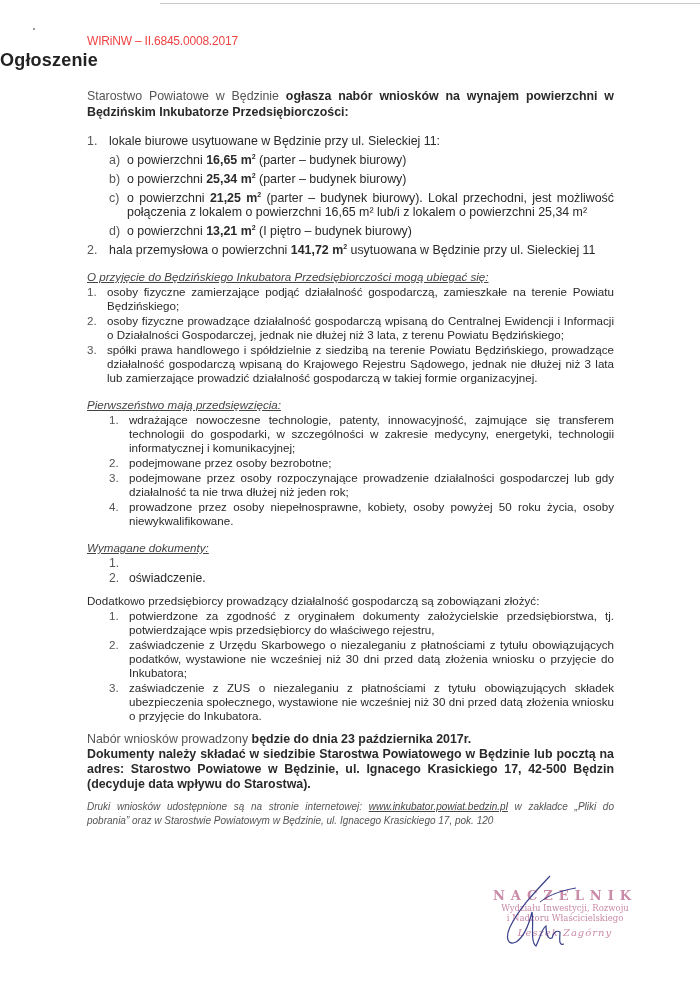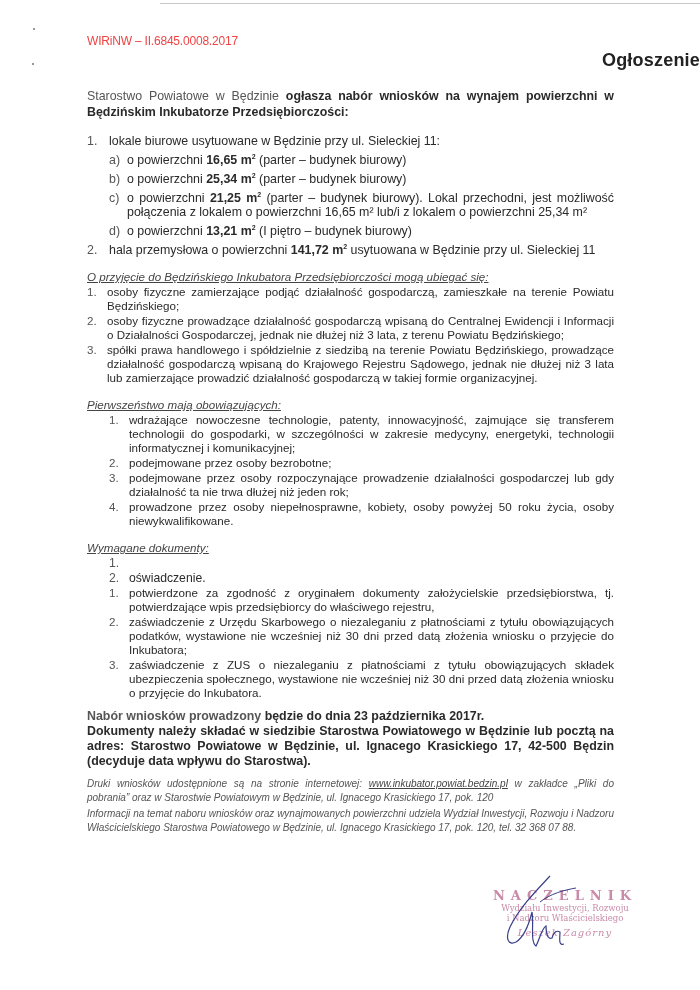--- a/index.html
+++ b/index.html
@@ -3,42 +3,42 @@
 <meta charset="utf-8">
 <style>
   html, body { margin: 0; padding: 0; background: #ffffff; }
   body {
     width: 700px; height: 990px; position: relative; overflow: hidden;
     font-family: "Liberation Sans", sans-serif; color: #2a2a2a;
   }
   .topline { position: absolute; left: 160px; top: 3px; width: 540px; height: 1px; background: #c8c8c8; }
   .speck { position: absolute; width: 2px; height: 2px; background: #777; border-radius: 1px; }
   .ref { position: absolute; left: 87px; top: 34px; font-size: 12px; color: #ef4444; letter-spacing: -0.2px; }
-  .title { position: absolute; left: 0; width: 700px; top: 50px; text-align: right; font-size: 18px; font-weight: bold; color: #222; letter-spacing: 0.2px; }
+  .title { position: absolute; left: 0; width: 700px; top: 50px; text-align: left; font-size: 18px; font-weight: bold; color: #222; letter-spacing: 0.2px; }
   .page { position: absolute; left: 87px; width: 527px; top: 88px; font-size: 11.6px; line-height: 14px; }
   .intro { font-weight: bold; font-size: 12.4px; line-height: 16px; text-align: justify; color: #2a2a2a; }
   .intro .light { font-weight: normal; color: #555; }
   .list1 { margin-top: 14px; font-size: 12.4px; }
   .row { display: flex; }
   .num { width: 22px; flex: none; color: #555; }
   .sub { margin-left: 22px; }
   .subrow { display: flex; margin-top: 5px; }
   .subnum { width: 18px; flex: none; color: #555; }
   .just { text-align: justify; flex: 1; }
   sup { font-size: 7px; line-height: 0; }
   b { font-weight: bold; }
   .l1 { margin-top: 4px; }
   .section-head { font-style: italic; text-decoration: underline; color: #444; margin-top: 13px; }
   .plist .row { margin-top: 1px; }
   .plist .num { width: 20px; }
   .plist.indented { margin-left: 22px; }
   .plain { text-align: justify; margin-top: 1px; }
   .mt8 { margin-top: 9px; }
   .bold-block { font-weight: bold; font-size: 12.4px; line-height: 15px; text-align: justify; margin-top: 9px; color: #2a2a2a; }
-  .bold-block .light { font-weight: bold; color: #555; }
+  .bold-block .light { font-weight: normal; color: #555; }
   .italic-block { font-style: italic; color: #555; text-align: justify; margin-top: 8px; font-size: 10px; }
   .italic-block a { color: #444; text-decoration: underline; }
   .stamp { position: absolute; left: 480px; top: 888px; width: 170px; text-align: center; font-family: "DejaVu Serif", serif; color: #c98ba8; }
   .stamp .t1 { font-size: 13px; letter-spacing: 6px; font-weight: bold; }
   .stamp .t2, .stamp .t3 { font-size: 8.5px; line-height: 10px; }
   .stamp .t4 { font-size: 10px; font-style: italic; margin-top: 4px; letter-spacing: 1px; }
   .signature { position: absolute; left: 480px; top: 872px; }
 </style>
 </head>
 <body>
@@ -93,21 +93,21 @@
     <div class="row">
         <span class="num">2.</span>
         <span class="just">osoby fizyczne prowadzące działalność gospodarczą wpisaną do Centralnej Ewidencji i Informacji o Działalności Gospodarczej, jednak nie dłużej niż 3 lata, z terenu Powiatu Będzińskiego;</span>
       </div>
     <div class="row">
         <span class="num">3.</span>
         <span class="just">spółki prawa handlowego i spółdzielnie z siedzibą na terenie Powiatu Będzińskiego, prowadzące działalność gospodarczą wpisaną do Krajowego Rejestru Sądowego, jednak nie dłużej niż 3 lata lub zamierzające prowadzić działalność gospodarczą w takiej formie organizacyjnej.</span>
       </div>
   </div>
 
-  <div class="section-head">Pierwszeństwo mają obowiązujących:</div>
+  <div class="section-head">Pierwszeństwo mają przedsięwzięcia:</div>
   <div class="plist indented">
     <div class="row">
         <span class="num">1.</span>
         <span class="just">wdrażające nowoczesne technologie, patenty, innowacyjność, zajmujące się transferem technologii do gospodarki, w szczególności w zakresie medycyny, energetyki, technologii informatycznej i komunikacyjnej;</span>
       </div>
     <div class="row">
         <span class="num">2.</span>
         <span class="just">podejmowane przez osoby bezrobotne;</span>
       </div>
     <div class="row">
@@ -124,20 +124,21 @@
   <div class="plist indented" style="font-size:12.2px">
     <div class="row">
         <span class="num">1.</span>
       </div>
     <div class="row">
         <span class="num">2.</span>
         <span>oświadczenie.</span>
       </div>
   </div>
 
+  <div class="plain mt8">Dodatkowo przedsiębiorcy prowadzący działalność gospodarczą są zobowiązani złożyć:</div>
   <div class="plist indented">
     <div class="row">
         <span class="num">1.</span>
         <span class="just">potwierdzone za zgodność z oryginałem dokumenty założycielskie przedsiębiorstwa, tj. potwierdzające wpis przedsiębiorcy do właściwego rejestru,</span>
       </div>
     <div class="row">
         <span class="num">2.</span>
         <span class="just">zaświadczenie z Urzędu Skarbowego o niezaleganiu z płatnościami z tytułu obowiązujących podatków, wystawione nie wcześniej niż 30 dni przed datą złożenia wniosku o przyjęcie do Inkubatora;</span>
       </div>
     <div class="row">
@@ -147,21 +148,20 @@
   </div>
 
   <div class="bold-block">
     <div><span class="light">Nabór wniosków prowadzony </span><span>będzie do dnia 23 października 2017r.</span></div>
     <div>Dokumenty należy składać w siedzibie Starostwa Powiatowego w Będzinie lub pocztą na adres: Starostwo Powiatowe w Będzinie, ul. Ignacego Krasickiego 17, 42-500 Będzin (decyduje data wpływu do Starostwa).</div>
   </div>
 
   <div class="italic-block">
     <span>Druki wniosków udostępnione są na stronie internetowej: </span><a>www.inkubator.powiat.bedzin.pl</a><span> w zakładce „Pliki do pobrania” oraz w Starostwie Powiatowym w Będzinie, ul. Ignacego Krasickiego 17, pok. 120</span>
   </div>
-  <div class="italic-block" style="margin-top:2px">Informacji na temat naboru wniosków oraz wynajmowanych powierzchni udziela Wydział Inwestycji, Rozwoju i Nadzoru Właścicielskiego Starostwa Powiatowego w Będzinie, ul. Ignacego Krasickiego 17, pok. 120, tel. 32 368 07 88.</div>
 </div>
 
 <div class="stamp">
   <div class="t1">NACZELNIK</div>
   <div class="t2">Wydziału Inwestycji, Rozwoju</div>
   <div class="t3">i Nadzoru Właścicielskiego</div>
   <div class="t4">Leszek Zagórny</div>
 </div>
 
 <svg class="signature" width="120" height="90" viewBox="0 0 120 90">

